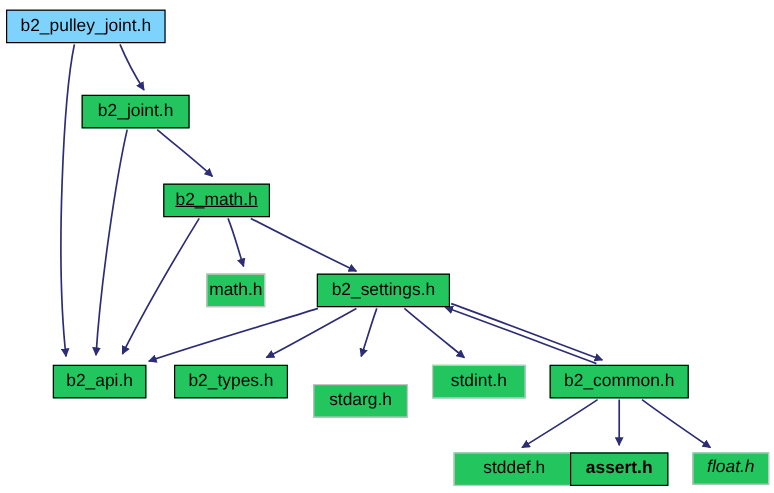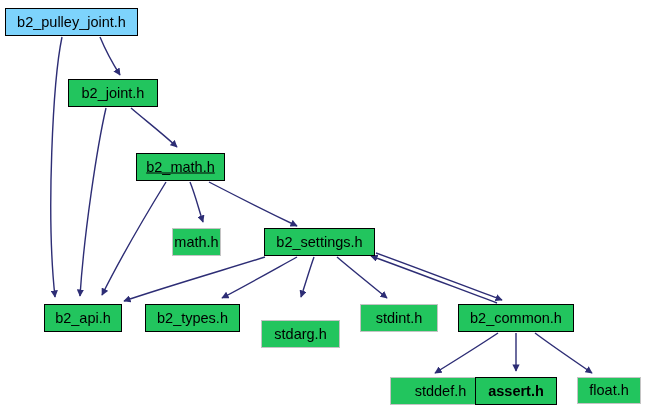--- a/index.html
+++ b/index.html
@@ -112,24 +112,24 @@
       </div>
       <div class="node system" style="left: 261px; top: 304px; width: 79px; height: 28px; margin-top: 16px;">
         <span class="node-label">stdarg.h</span>
       </div>
       <div class="node system" style="left: 340px; top: 304px; width: 78px; height: 28px; margin-left: 20px;">
         <span class="node-label">stdint.h</span>
       </div>
       <div class="node project" style="left: 458px; top: 304px; width: 116px; height: 28px; align-items: center;">
         <span class="node-label">b2_common.h</span>
       </div>
-      <div class="node system" style="left: 378px; top: 377px; width: 101px; height: 28px; margin-left: 12px;">
+      <div class="node system" style="left: 378px; top: 377px; width: 101px; height: 28px;">
         <span class="node-label">stddef.h</span>
       </div>
       <div class="node project" style="left: 475px; top: 377px; width: 82px; height: 28px; font-weight: bold;">
         <span class="node-label">assert.h</span>
       </div>
-      <div class="node system" style="left: 577px; top: 377px; width: 64px; height: 27px;">
+      <div class="node system" style="left: 577px; top: 377px; width: 64px; height: 27px; font-style: italic;">
         <span class="node-label">float.h</span>
       </div>
     </div>
 
 </div>
 
 </body></html>

